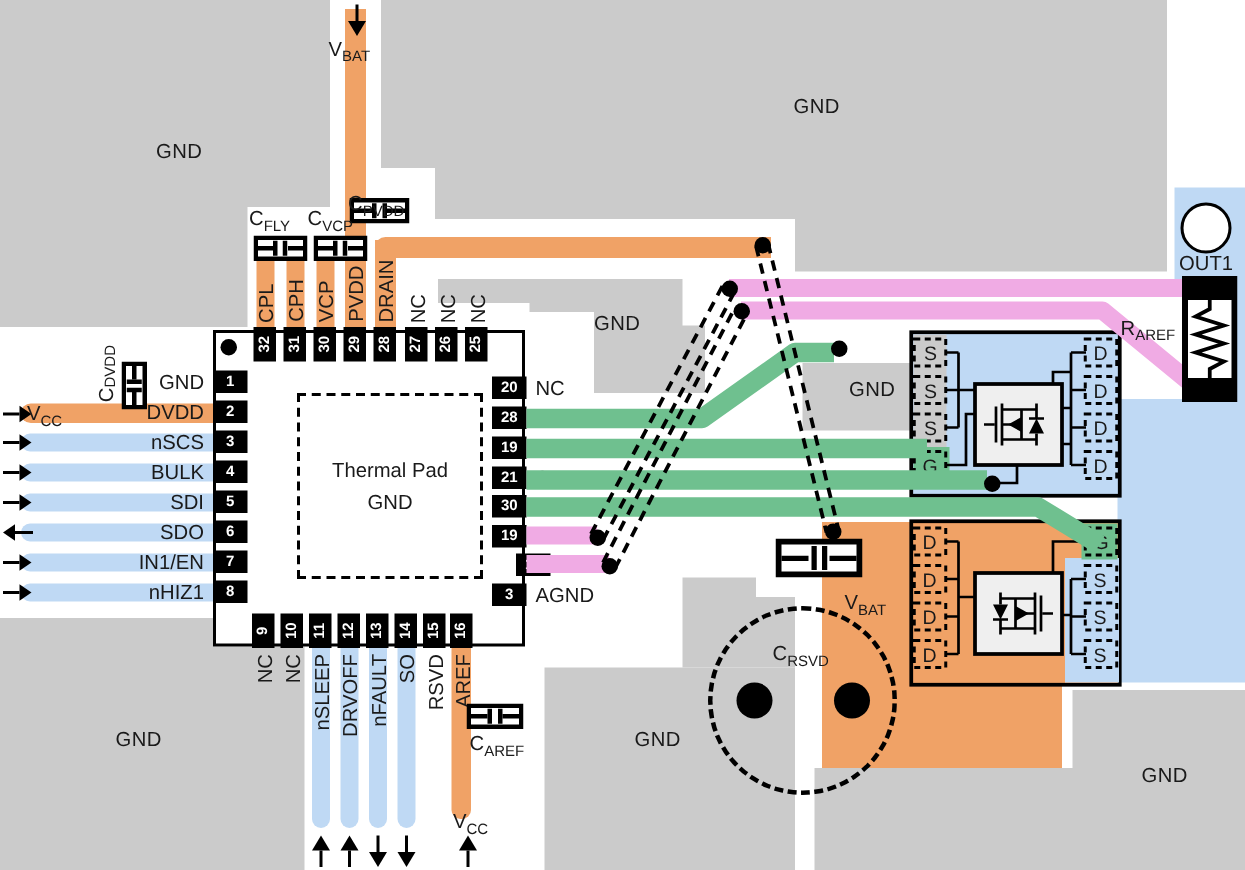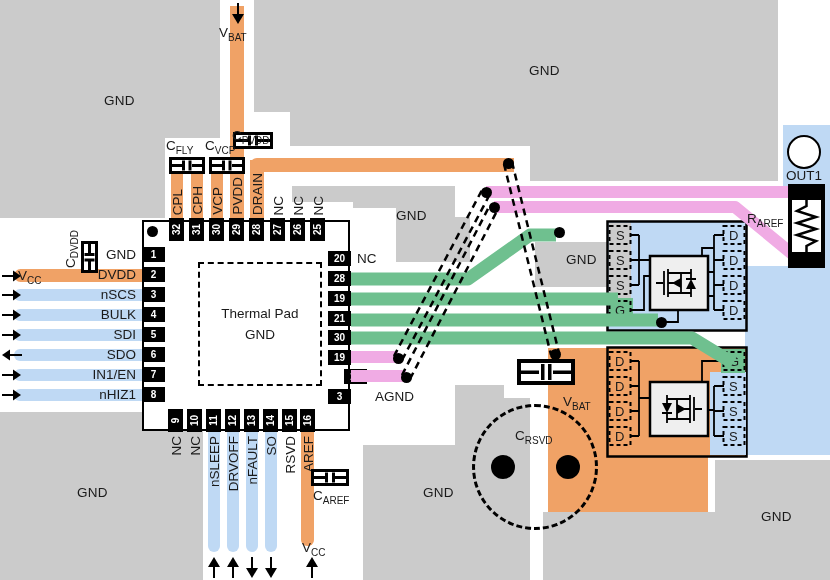--- a/index.html
+++ b/index.html
@@ -149,21 +149,21 @@
   <div class="abs pin h" style="left:328px;top:389px">
       <span>3</span>
     </div>
   <div class="abs plabel" style="left:357px;top:251px">NC</div>
   <div class="abs plabel" style="left:357px;top:271px">SL1</div>
   <div class="abs plabel" style="left:357px;top:291px">GL1</div>
   <div class="abs plabel" style="left:357px;top:311px">SH1</div>
   <div class="abs plabel" style="left:357px;top:330px">GH1</div>
   <div class="abs plabel" style="left:357px;top:350px">SN</div>
   <div class="abs plabel" style="left:357px;top:369px">SP</div>
-  <div class="abs plabel" style="left:375px;top:389px">AGND</div>
+  <div class="abs plabel" style="left:357px;top:389px">AGND</div>
 
   <div class="abs pin v" style="left:169px;top:218px">
       <span class="vnum">32</span>
     </div>
   <div class="abs pin v" style="left:189px;top:218px">
       <span class="vnum">31</span>
     </div>
   <div class="abs pin v" style="left:209px;top:218px">
       <span class="vnum">30</span>
     </div>

